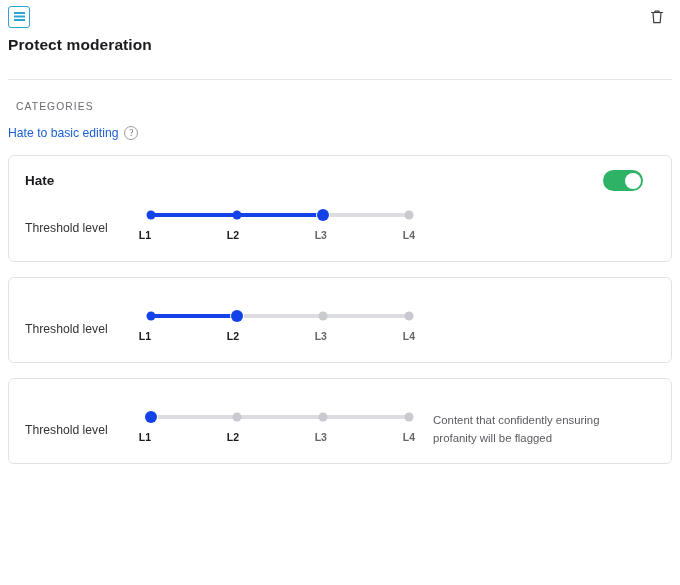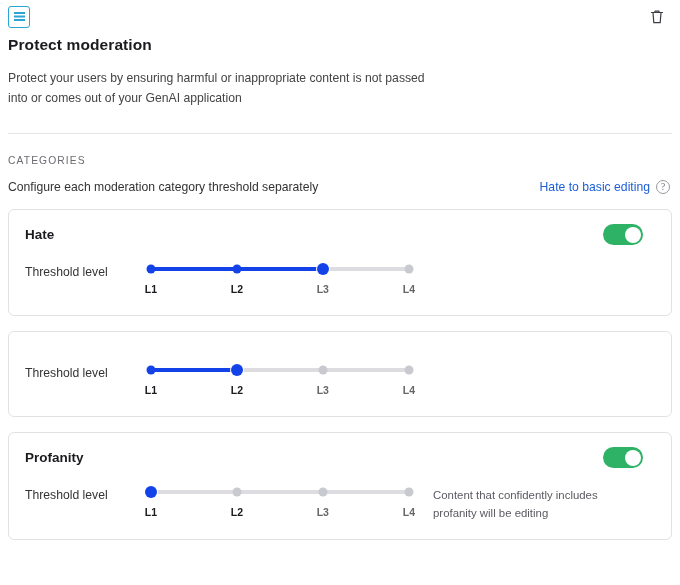--- a/index.html
+++ b/index.html
@@ -66,21 +66,21 @@
   .divider {
     height: 1px;
     background: #e6e6e9;
     margin: 25px 0 0 0;
   }
   
   .cat-label {
     font-size: 10.3px;
     letter-spacing: 1.1px;
     color: #6b6b72;
-    margin: 21px 0 0 0;
+    margin: 21px 0 0 8px;
   }
   .cat-row {
     display: flex;
     align-items: center;
     justify-content: space-between;
     margin-top: 14px;
   }
   .cat-desc {
     font-size: 12.2px;
     color: #333;
@@ -137,21 +137,21 @@
     content: "";
     position: absolute;
     top: 2.5px; right: 2.5px;
     width: 16px; height: 16px;
     background: #fff;
     border-radius: 50%;
   }
   
   .slider-row {
     display: flex;
-    align-items: flex-start;
+    align-items: center;
     margin-top: 18px;
   }
   .thr-label {
     font-size: 12.2px;
     color: #333;
     width: 120px;
     flex: none;
     padding-top: 2px;
   }
   .slider-wrap {
@@ -185,21 +185,21 @@
   }
   .tick.on { background: #1342e8; }
   .tick.handle {
     width: 12px; height: 12px;
     background: #1342e8;
     box-shadow: 0 0 0 1px #fff;
   }
   .tick-labels {
     position: relative;
     height: 16px;
-    margin: 12px 6px 0 6px;
+    margin: 12px 6px 0 0;
     text-decoration: underline;
   }
   .tick-labels span {
     position: absolute;
     transform: translateX(-50%);
     font-size: 10.5px;
     font-weight: bold;
     color: #666;
     top: 0;
   }
@@ -223,28 +223,26 @@
     <div class="trash-icon">
       <svg width="18" height="18" viewBox="0 0 18 18" aria-hidden="true">
         <path d="M3.5 4.5h11" stroke="#3c3c43" stroke-width="1.2" fill="none" stroke-linecap="round"></path>
         <path d="M7 4.5V3.2h4v1.3" stroke="#3c3c43" stroke-width="1.2" fill="none" stroke-linecap="round" stroke-linejoin="round"></path>
         <path d="M5 4.5l.8 10.2h6.4L13 4.5" stroke="#3c3c43" stroke-width="1.2" fill="none" stroke-linejoin="round"></path>
       </svg>
     </div>
   </div>
 
   <h1 class="title">Protect moderation</h1>
-  <p class="subtitle">Protect your users by ensuring harmful or inappropriate content is not passed into or comes out of your GenAI application</p>
 
   <div class="divider"></div>
 
   <div class="cat-label">CATEGORIES</div>
 
   <div class="cat-row">
-    <div class="cat-desc">Configure each moderation category threshold separately</div>
     <div class="reset-wrap">
       <span class="reset-link">Hate to basic editing</span>
       <span class="help-icon">?</span>
     </div>
   </div>
 
   <div class="card">
     <div class="card-head">
       <span class="card-title">Hate</span>
       <span class="toggle"></span>
@@ -284,38 +282,34 @@
           <span class="active" style="left:0%">L1</span>
           <span class="active" style="left:33.3%">L2</span>
           <span style="left:66.6%">L3</span>
           <span style="left:100%">L4</span>
         </div>
       </div>
     </div>
   </div>
 
   <div class="card">
-    <div class="card-head">
-      <span class="card-title">Profanity</span>
-      <span class="toggle"></span>
-    </div>
     <div class="slider-row">
       <span class="thr-label">Threshold level</span>
       <div class="slider-wrap">
         <div class="track">
           <div class="track-fill" style="width:0%"></div>
           <span class="tick handle" style="left:0%"></span>
           <span class="tick" style="left:33.3%"></span>
           <span class="tick" style="left:66.6%"></span>
           <span class="tick" style="left:100%"></span>
         </div>
         <div class="tick-labels">
           <span class="active" style="left:0%">L1</span>
           <span class="active" style="left:33.3%">L2</span>
           <span style="left:66.6%">L3</span>
           <span style="left:100%">L4</span>
         </div>
       </div>
-      <div class="card-desc">Content that confidently includes profanity will be editing</div>
+      <div class="card-desc">Content that confidently ensuring profanity will be flagged</div>
     </div>
   </div>
 
 </div>
 
 </body></html>

